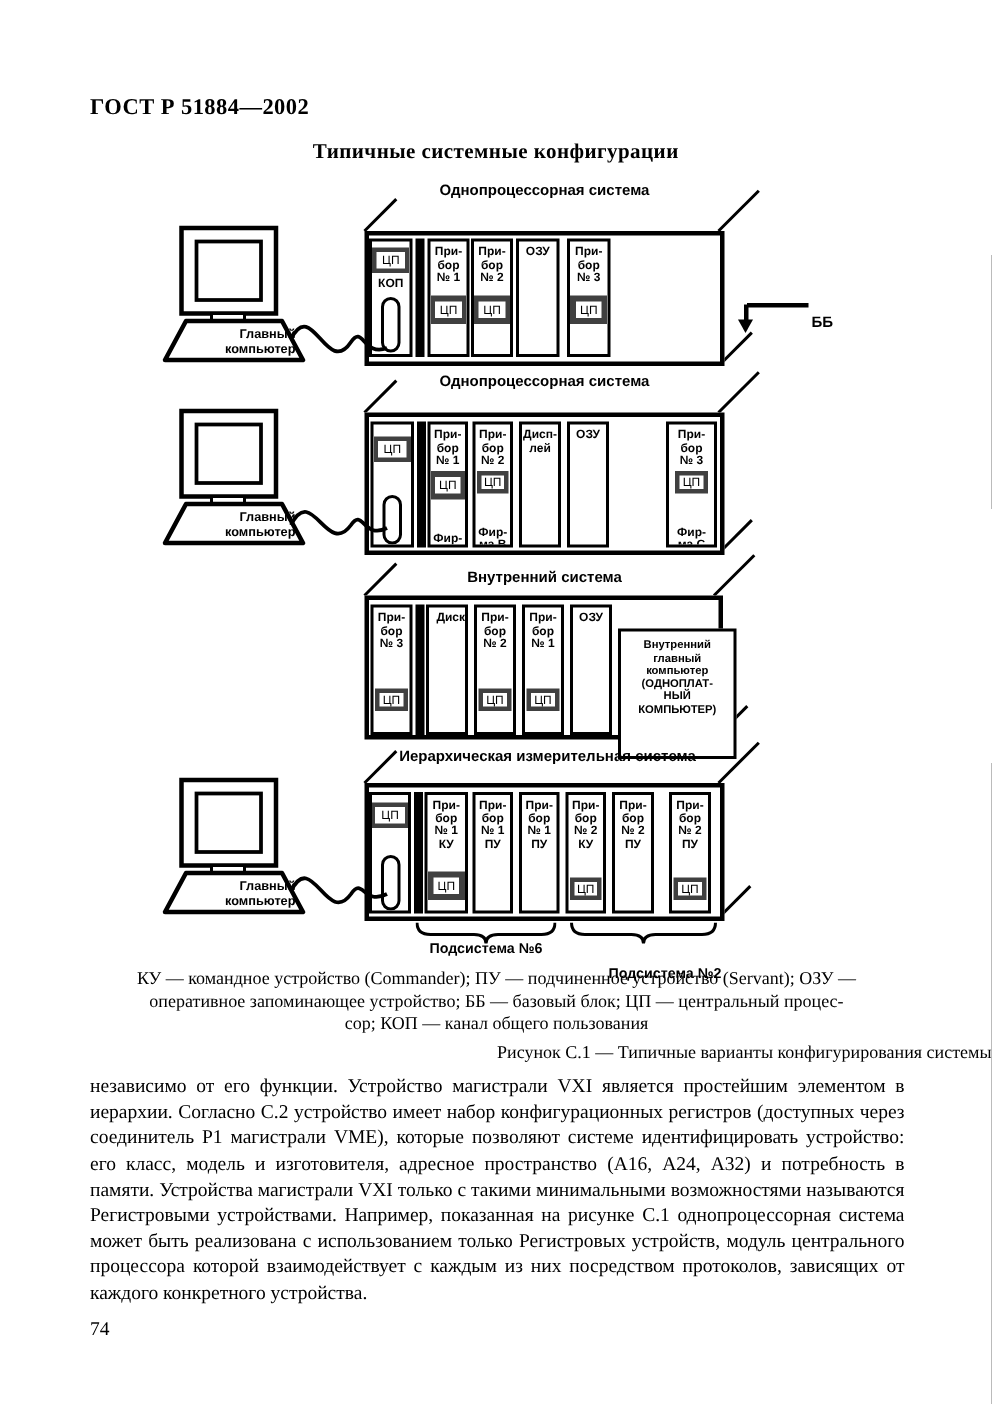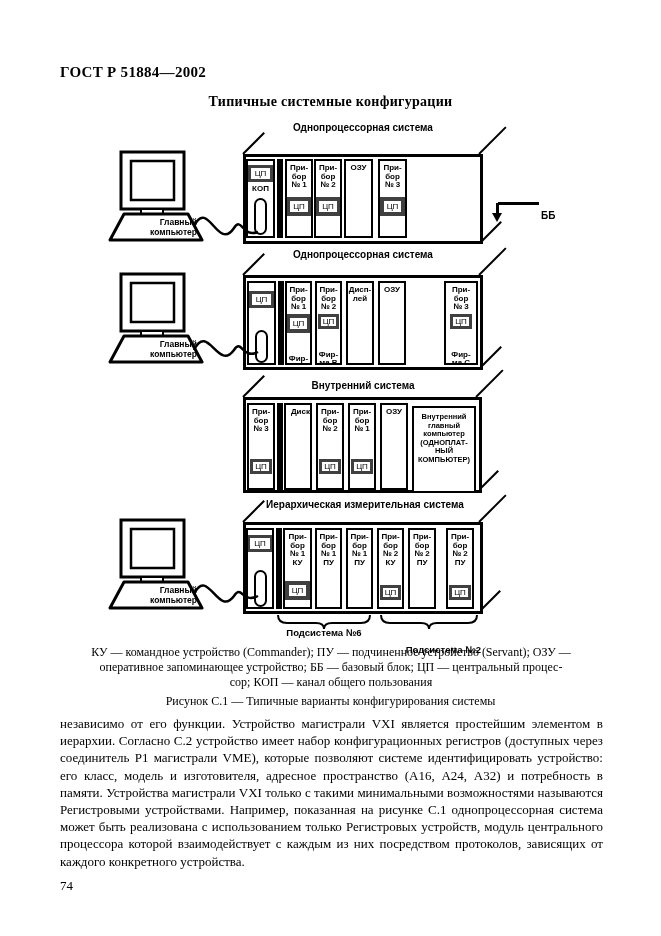--- a/index.html
+++ b/index.html
@@ -28,21 +28,21 @@
   .connector{width:9px;height:33px;border:2.5px solid #000;border-radius:7px;background:#fff;}
   .diag{position:absolute;height:0;border-top:2.5px solid #000;transform:rotate(-45deg);transform-origin:left center;}
   .complabel{font-weight:bold;font-size:8.5px;line-height:9.5px;text-align:right;}
   .bb{font-weight:bold;font-size:10px;}
   .bline-h{position:absolute;height:0;border-top:3px solid #000;}
   .bline-v{position:absolute;width:0;border-left:3px solid #000;}
   .arrow-down{position:absolute;width:0;height:0;border-left:5px solid transparent;
               border-right:5px solid transparent;border-top:9px solid #000;}
   .subsys{width:104px;text-align:center;font-weight:bold;font-size:9.5px;}
   .legend{left:66px;top:645px;width:530px;text-align:center;font-size:12px;line-height:14.8px;white-space:pre-line;}
-  .caption{left:0;top:694px;width:661px;text-align:center;font-size:12px;}
+  .caption{left:0;top:694px;width:661px;text-align:right;font-size:12px;}
   .bodytext{left:60px;top:715px;width:543px;font-size:13px;line-height:17.2px;text-align:justify;}
   .pagenum{left:60px;top:846px;font-size:13px;margin-top:32px;}
   svg{display:block;}
 </style>
 </head>
 <body>
 
 <div class="page">
 
   <div class="abs hdr">ГОСТ Р 51884—2002</div>
@@ -181,21 +181,21 @@
     </div>
     <div class="slot" style="left:102px;top:3px;width:28px;height:87px;">
       <div class="st">При-
 бор
 № 1</div>
       <div class="cp cp-mid cp3" style="padding:0 2px;">ЦП</div>
     </div>
     <div class="slot" style="left:134px;top:3px;width:28px;height:87px;">
       <div class="st">ОЗУ</div>
     </div>
-    <div class="slot" style="left:166px;top:6px;width:64px;height:87px;">
+    <div class="slot" style="left:166px;top:19px;width:79px;height:87px;">
       <div class="st small" style="margin-top:5px;">Внутренний
 главный
 компьютер
 (ОДНОПЛАТ-
 НЫЙ
 КОМПЬЮТЕР)</div>
     </div>
   </div>
 
   <div class="abs dlabel sans" style="left:243px;top:500px;width:244px;">Иерархическая измерительная система</div>

